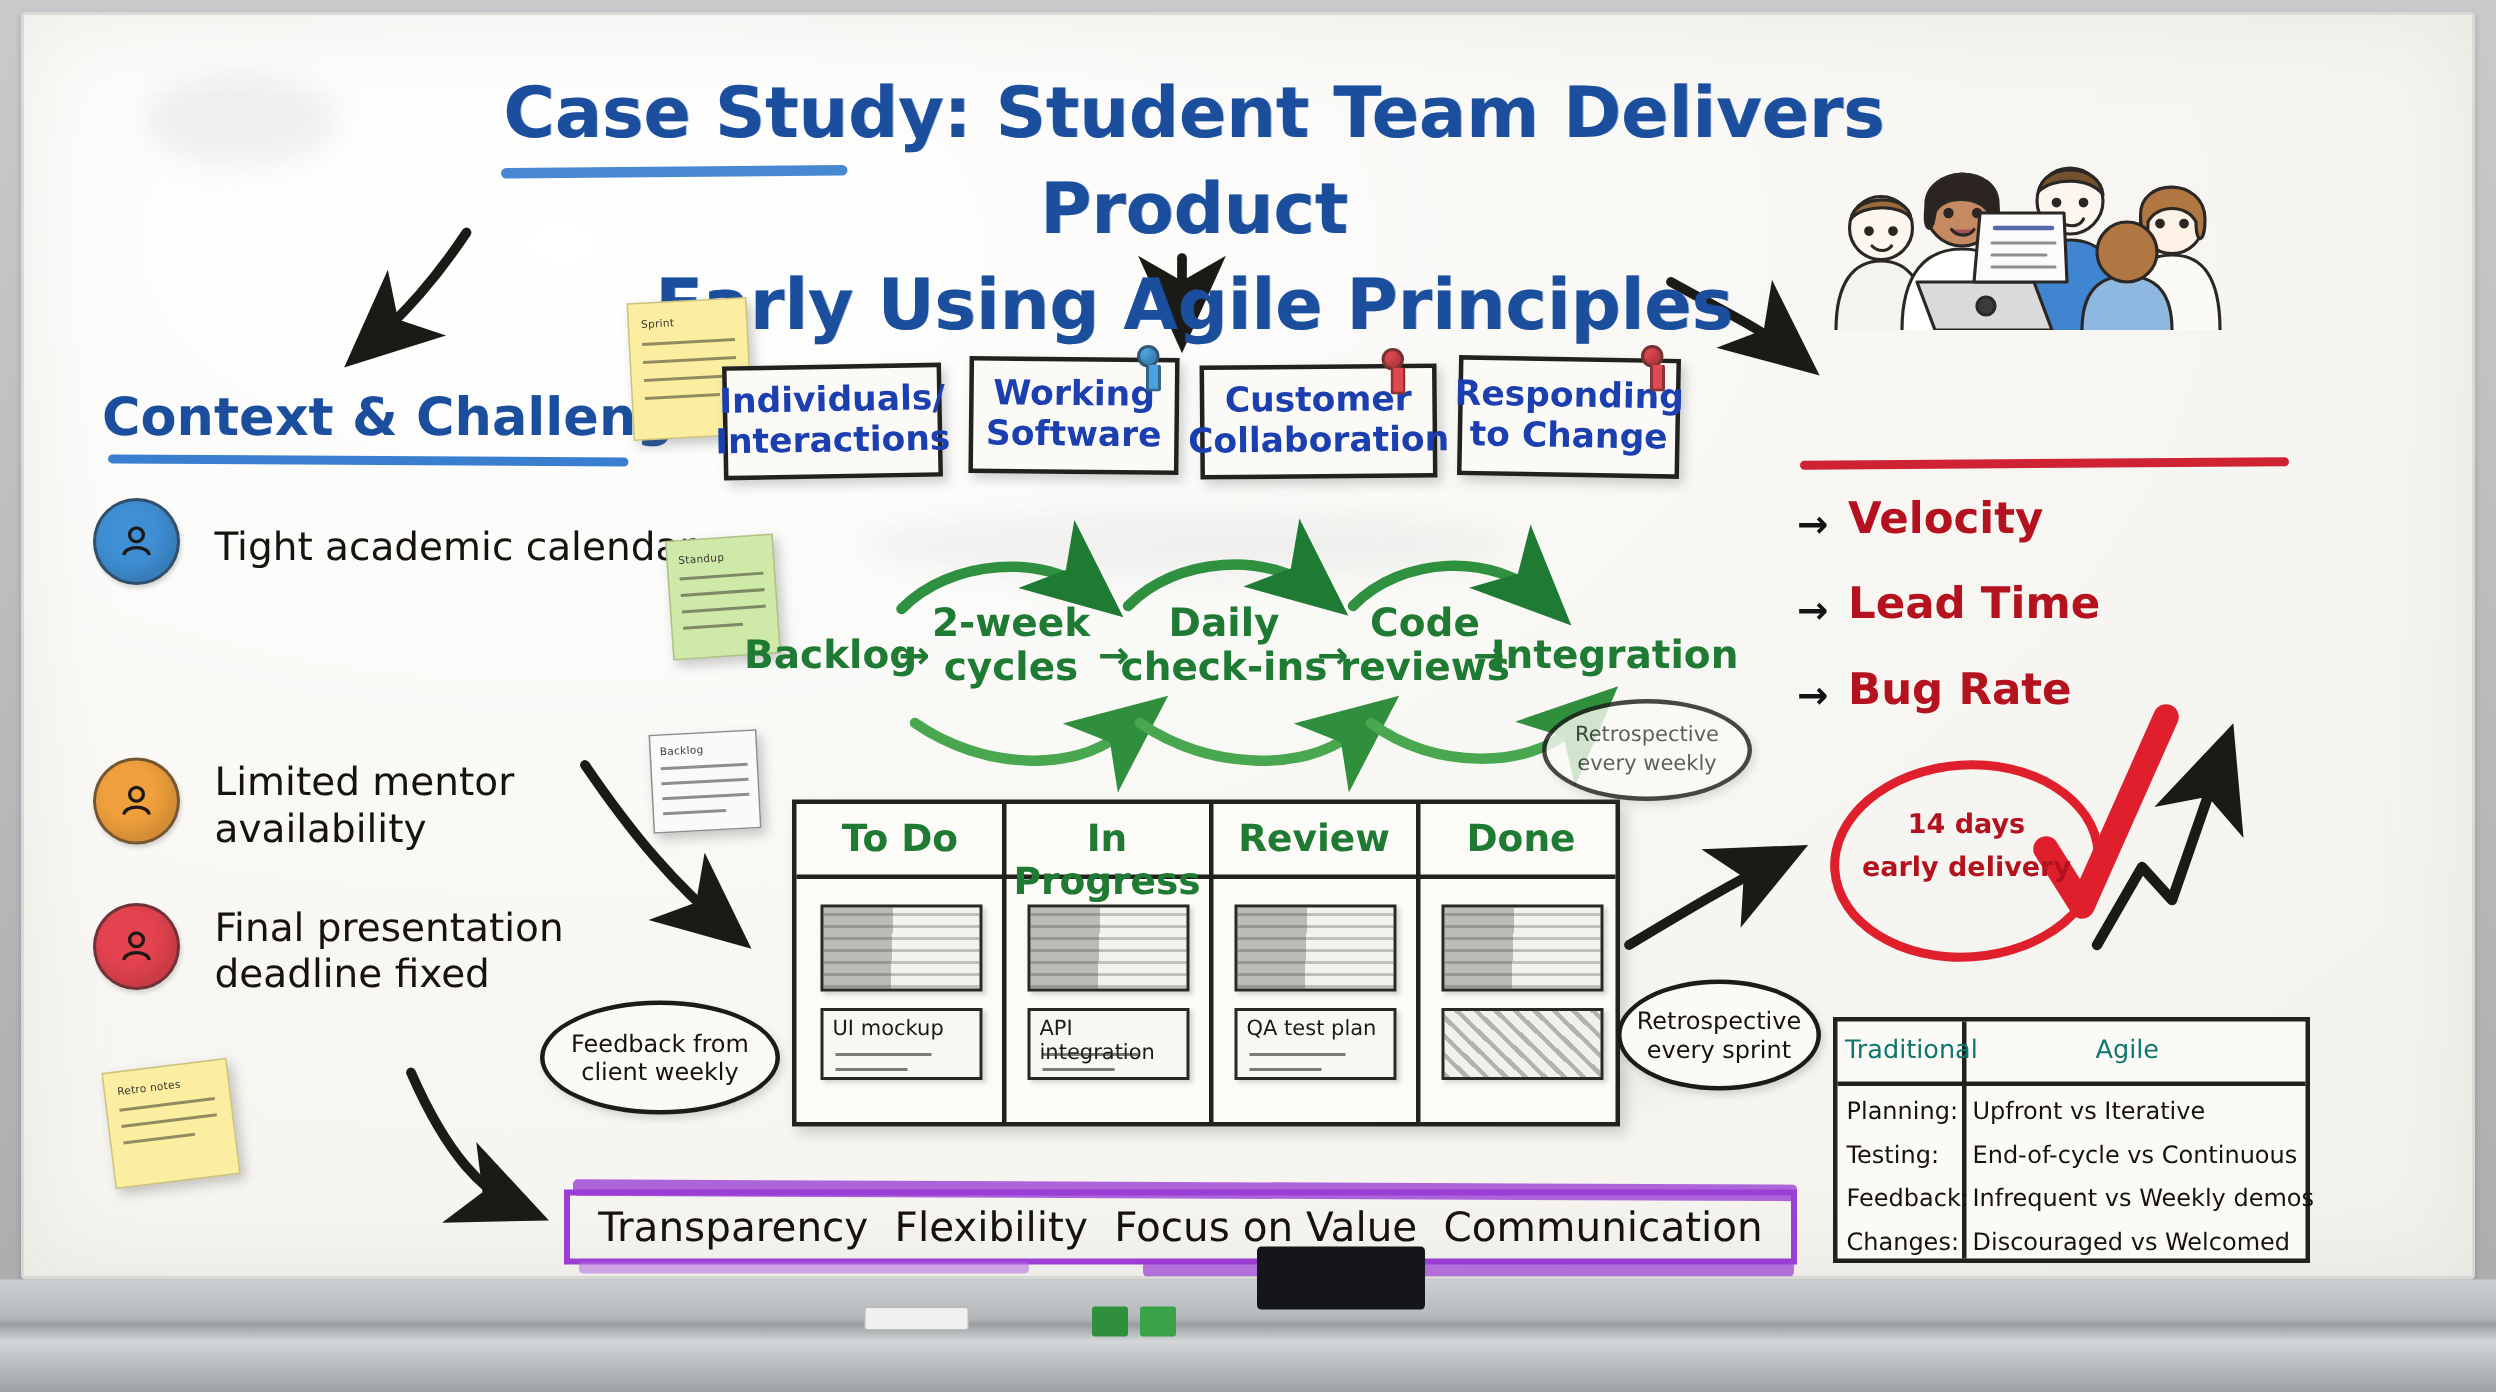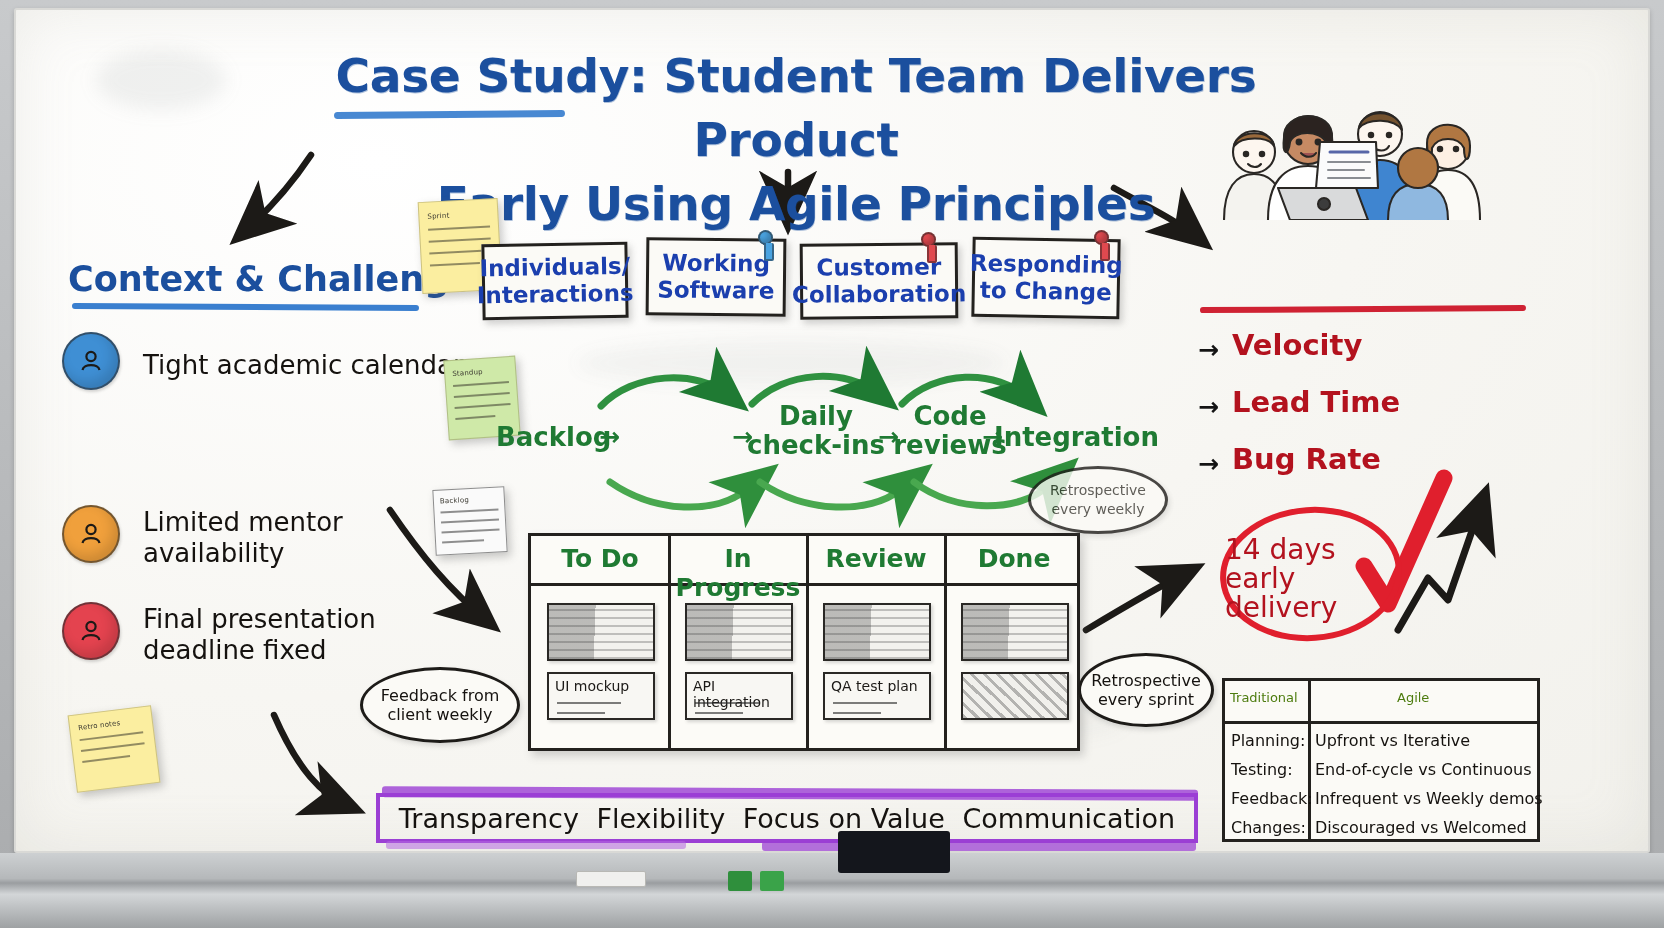--- a/index.html
+++ b/index.html
@@ -135,40 +135,40 @@
   .metric { position: absolute; color: #b3121e; font-weight: 700; font-size: 29px; }
   .metric-arrow { position: absolute; color: #141414; font-size: 25px; font-weight: 700; }
 
   
   #badge-ellipse {
     position: absolute; left: 1204px; top: 497px; width: 182px; height: 134px;
     border: 6px solid #e01f2d; border-radius: 50%;
     transform: rotate(-4deg);
   }
   #badge-text {
-    position: absolute; left: 1209px; top: 525px; width: 172px; text-align: left;
-    color: #b3121e; font-weight: 400; font-size: 28px; line-height: 29px;
+    position: absolute; left: 1209px; top: 525px; width: 172px; text-align: center;
+    color: #b3121e; font-weight: 700; font-size: 18px; line-height: 29px;
   }
 
   
   .bubble {
     position: absolute; border: 3px solid #1d1b18; background: #fbfaf6;
     border-radius: 50%; display: flex; align-items: center; justify-content: center;
     text-align: center; font-size: 16px; line-height: 19px; color: #15120f;
     box-shadow: 2px 3px 5px rgba(100,100,100,.22);
   }
 
   
   #cmp-table {
     position: absolute; left: 1206px; top: 668px; width: 318px; height: 164px;
     border: 3px solid #23211e; background: #fbfaf6;
   }
   #cmp-vline { position: absolute; left: 83px; top: 0; width: 2.5px; height: 100%; background: #23211e; }
   #cmp-hline { position: absolute; left: 0; top: 40px; width: 100%; height: 2.5px; background: #23211e; }
-  .cmp-h { position: absolute; top: 9px; font-size: 13px; color: #4d7c0f; }
+  .cmp-h { position: absolute; top: 9px; font-size: 17px; color: #0f766e; }
   .cmp-row-label { position: absolute; left: 6px; font-size: 16px; color: #15120f; }
   .cmp-row-val { position: absolute; left: 90px; font-size: 16px; color: #15120f; white-space: nowrap; }
 
   
   #principles {
     position: absolute; left: 360px; top: 783px; width: 822px; height: 50px;
     border: 4px solid #9b3fd4;
   }
   #principles-inner {
     position: absolute; left: 0; top: 0; width: 100%; height: 100%;
@@ -384,20 +384,22 @@
     <div class="pin" style="left:905px; top:222px; background:#e0494f;"></div>
 
     <div class="vcard" style="left:956px; top:228px; width:148px; height:80px; transform:rotate(1deg);">
       <span style="white-space:pre-line">Responding
 to Change</span>
     </div>
     <div class="pin" style="left:1078px; top:220px; background:#e0494f;"></div>
 
     <div class="flow-label" style="left:480px; top:413px; width:110px;">Backlog</div>
     <div class="flow-arrow-s" style="left:583px; top:412px;">→</div>
+    <div class="flow-label" style="left:600px; top:392px; width:116px; white-space:pre-line;"><span>2-week
+cycles</span></div>
     <div class="flow-arrow-s" style="left:716px; top:412px;">→</div>
     <div class="flow-label" style="left:730px; top:392px; width:140px; white-space:pre-line;"><span>Daily
 check-ins</span></div>
     <div class="flow-arrow-s" style="left:862px; top:412px;">→</div>
     <div class="flow-label" style="left:876px; top:392px; width:116px; white-space:pre-line;"><span>Code
 reviews</span></div>
     <div class="flow-arrow-s" style="left:966px; top:412px;">→</div>
     <div class="flow-label" style="left:978px; top:413px; width:160px;">Integration</div>
 
     <div id="kanban">

